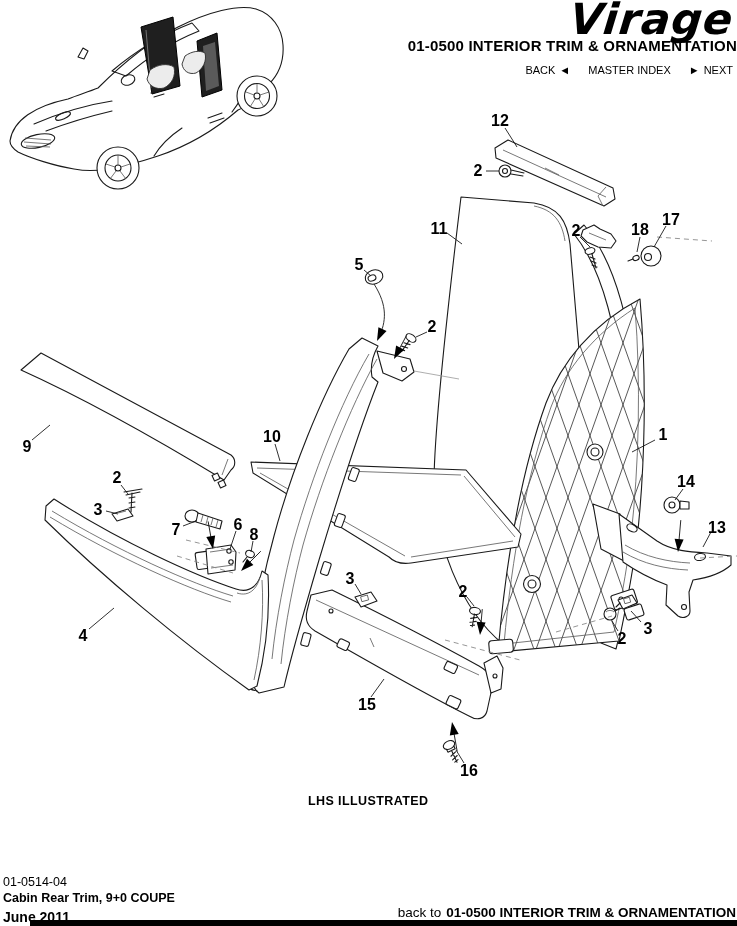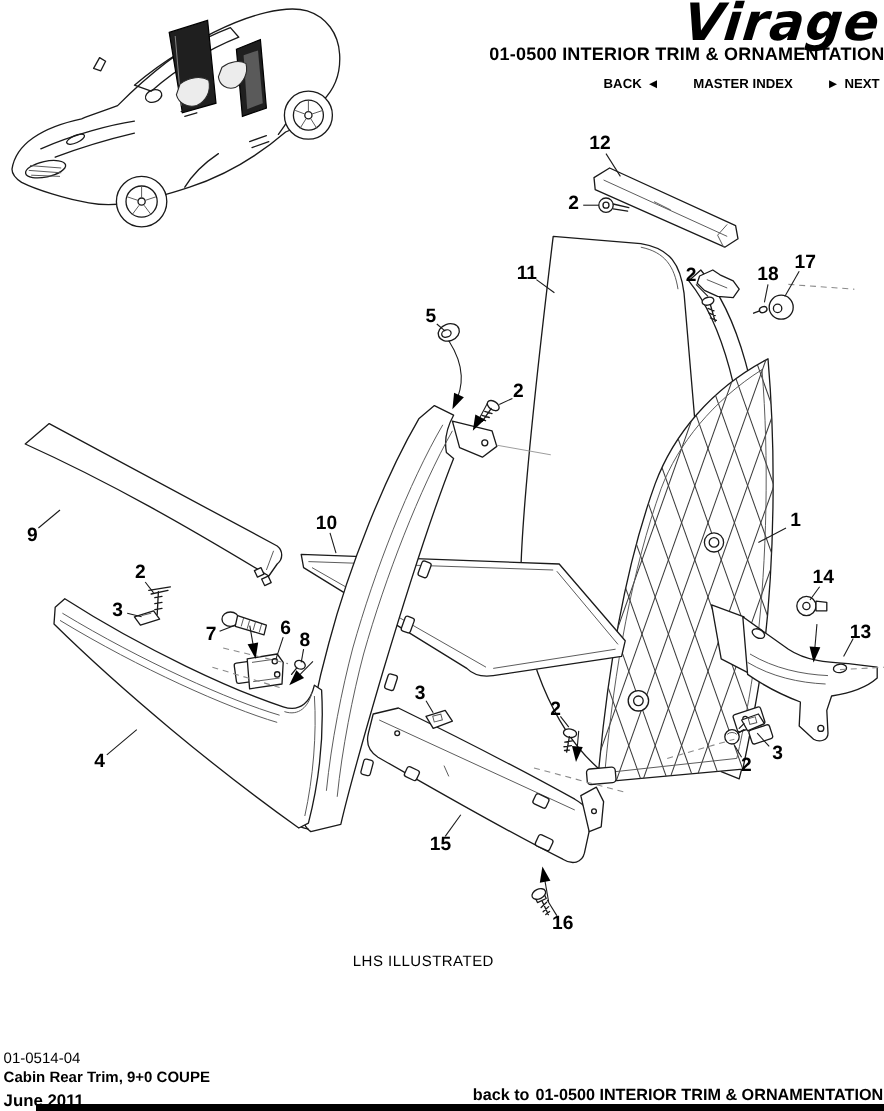--- a/index.html
+++ b/index.html
@@ -2,29 +2,29 @@
 <html><head>
 <meta charset="utf-8">
 <style>
   html,body{margin:0;padding:0;background:#fff;}
   .page{position:relative;width:737px;height:926px;background:#fff;overflow:hidden;
         font-family:"Liberation Sans",sans-serif;color:#000;}
   svg{position:absolute;left:0;top:0;}
   .logo{position:absolute;top:-6px;right:4px;font-family:"DejaVu Sans",sans-serif;
         font-style:italic;font-weight:700;font-size:43px;letter-spacing:1px;transform:skewX(-6deg);}
   .section-title{position:absolute;top:37px;right:0px;font-weight:700;font-size:15px;letter-spacing:.2px;}
-  .nav{position:absolute;top:64px;right:2px;font-weight:700;font-size:11px;display:flex;gap:26px;text-align:right;}
+  .nav{position:absolute;top:64px;right:2px;font-weight:400;font-size:11px;display:flex;gap:16px;text-align:right;}
   .nav span{cursor:pointer;}
   .nav .pair span{margin:0 2px;}
-  .lhs-note{position:absolute;left:294px;top:794px;font-weight:400;font-size:12.5px;letter-spacing:.4px;}
+  .lhs-note{position:absolute;left:308px;top:794px;font-weight:700;font-size:12.5px;letter-spacing:.4px;}
   .doc-number{position:absolute;left:3px;top:875px;font-weight:400;font-size:12.5px;}
   .doc-title{position:absolute;left:3px;top:891px;font-weight:700;font-size:12.5px;}
   .doc-date{position:absolute;left:3px;top:909px;font-weight:700;font-size:14px;}
   .back-link{position:absolute;right:1px;top:905px;font-size:13.5px;cursor:pointer;}
-  .back-link .prefix{font-weight:700;margin-right:5px;padding-left:24px;}
+  .back-link .prefix{font-weight:400;margin-right:5px;padding-left:24px;}
   .back-link .target{font-weight:700;}
   .bottom-bar{position:absolute;left:30px;right:0;bottom:0;height:6px;background:#000;}
   
   .ln{stroke:#1a1a1a;stroke-width:1.1;fill:none;stroke-linejoin:round;stroke-linecap:round;}
   .lnw{stroke:#1a1a1a;stroke-width:1.1;fill:#fff;stroke-linejoin:round;stroke-linecap:round;}
   .thin{stroke:#555;stroke-width:.8;fill:none;}
   .lite{stroke:#999;stroke-width:.8;fill:none;}
   .dash{stroke:#8a8a8a;stroke-width:.9;fill:none;stroke-dasharray:5 4;}
   .leader{stroke:#1a1a1a;stroke-width:.9;fill:none;}
   .callout{font-family:"Liberation Sans",sans-serif;font-weight:700;font-size:16px;fill:#000;text-anchor:middle;}

